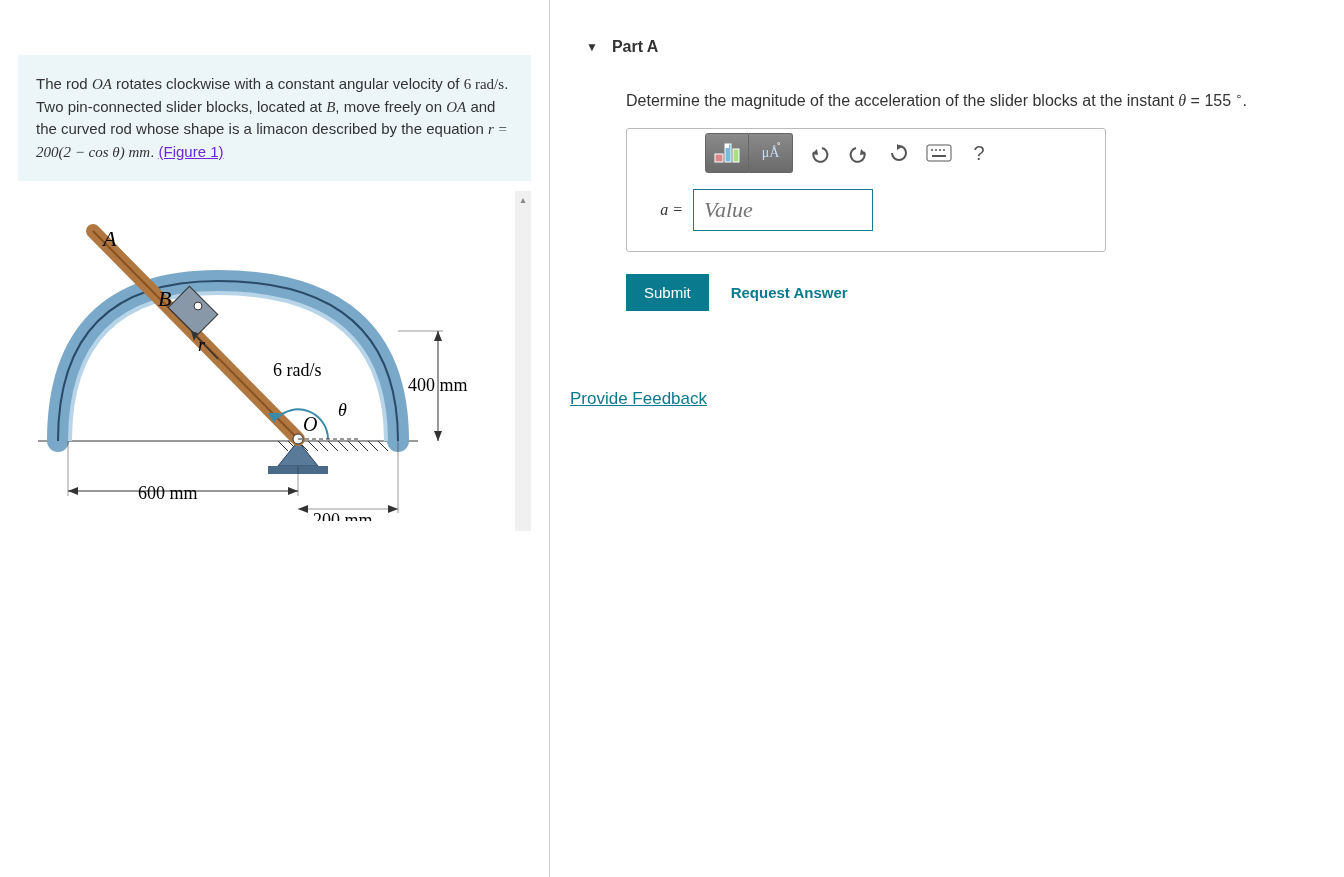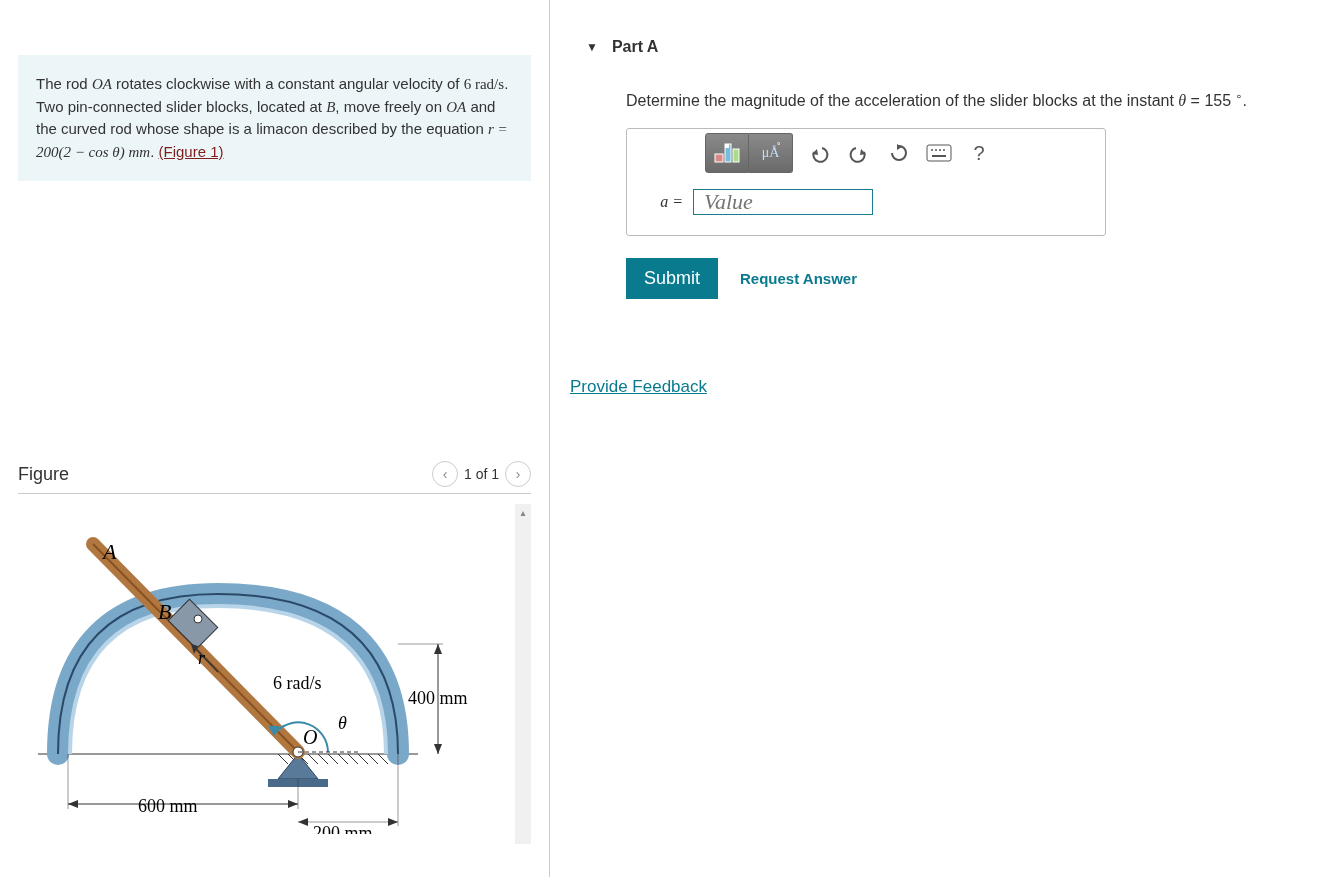--- a/index.html
+++ b/index.html
@@ -21,21 +21,21 @@
   }
   .problem-box {
     background: #ecf6f9;
     margin: 55px 18px 0 18px;
     padding: 18px 16px 18px 18px;
     font-size: 15px;
     line-height: 1.5;
   }
   .problem-box .math-oa { font-style: italic; font-family: 'Times New Roman', serif; }
   .problem-box .math-r { font-style: italic; font-family: 'Times New Roman', serif; }
-  .problem-box .figlink { color: #7f1d1d; text-decoration: underline; cursor: pointer; }
+  .problem-box .figlink { color: #6d28d9; text-decoration: underline; cursor: pointer; }
   .fig-header {
     display: flex;
     justify-content: space-between;
     align-items: center;
     margin: 280px 18px 0 18px;
     border-bottom: 1px solid #ccc;
     padding-bottom: 6px;
   }
   .fig-header h3 { margin:0; font-size:18px; font-weight:normal; color:#333;}
   .pager { display:flex; align-items:center; gap:6px; font-size:14px;}
@@ -87,54 +87,46 @@
   }
   .tool-btn.grad2 {
     background: linear-gradient(#8a8a8a 0%, #6a6a6a 100%);
     border:1px solid #666; border-left:none; color:#c5dffb; border-radius:0 3px 3px 0; width:44px;
     font-family:'Times New Roman',serif; font-size:14px;
   }
   .tool-spacer{ width:6px;}
   .answer-row { display:flex; align-items:center; gap:10px; }
   .answer-row .alabel { font-style:italic; font-family:'Times New Roman',serif; font-size:16px; width:40px; text-align:right;}
   .answer-row input {
-    height:26px; border:1px solid #1a7a90; font-family:'Times New Roman',serif;
+    height:42px; border:1px solid #1a7a90; font-family:'Times New Roman',serif;
     font-style:italic; font-size:22px; padding:0 10px; color:#777;
   }
   .value-input { width:180px; }
   .units-input { width:180px; border-color:#999 !important; }
   .submit-row { display:flex; align-items:center; gap:22px; margin-top:22px;}
   .submit-btn {
-    background:#0a7a8f; color:#fff; border:none; padding:10px 18px; font-size:18px; cursor:pointer;
+    background:#0a7a8f; color:#fff; border:none; padding:10px 18px; font-size:15px; cursor:pointer;
   }
   .req-answer { color:#0a7a8f; font-weight:bold; cursor:pointer; font-size:15px;}
   .feedback-link {
     color:#0a7a8f; text-decoration:underline; cursor:pointer; font-size:17px;
     display:inline-block; margin-top:78px; margin-left:0;
   }
   .theta { font-style:italic; font-family:'Times New Roman',serif;}
   .deg { font-size:11px; vertical-align:super;}
 </style>
 </head>
 <body>
 
 <div class="left-panel">
 
   <div class="problem-box">
     <span>The rod </span><span class="math-oa">OA</span><span> rotates clockwise with a constant angular velocity of </span><span style="font-family:'Times New Roman',serif">6 rad/s</span><span>. Two pin-connected slider blocks, located at </span><span class="math-oa">B</span><span>, move freely on </span><span class="math-oa">OA</span><span> and the curved rod whose shape is a limacon described by the equation </span><span class="math-r">r = 200(2 − cos θ) mm</span><span>. </span><span class="figlink">(Figure 1)</span>
   </div>
 
-  <div class="fig-header">
-    <h3>Figure</h3>
-    <div class="pager">
-      <div class="circ">‹</div>
-      <span>1 of 1</span>
-      <div class="circ">›</div>
-    </div>
-  </div>
 
   <div class="fig-container">
     <svg width="490" height="330" viewBox="0 0 490 330">
 
       <g stroke="#333" stroke-width="1">
         <line x1="20" y1="250" x2="400" y2="250"></line>
         <line x1="260" y1="250" x2="270" y2="260"></line>
           <line x1="270" y1="250" x2="280" y2="260"></line>
         <line x1="280" y1="250" x2="290" y2="260"></line>
           <line x1="290" y1="250" x2="300" y2="260"></line>

